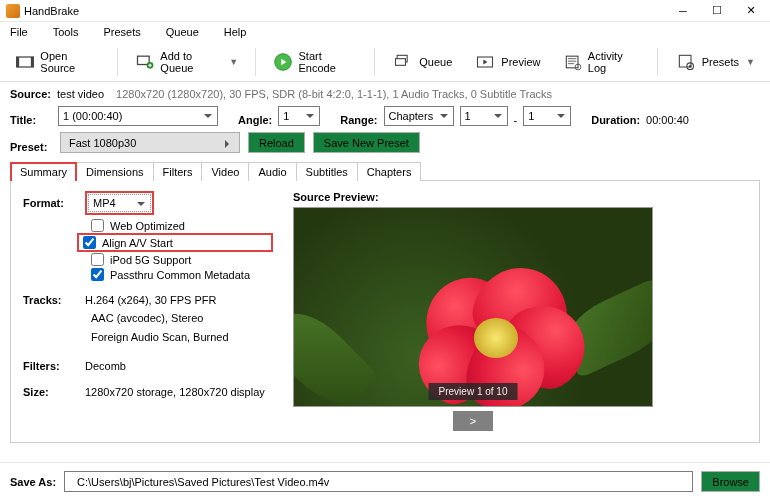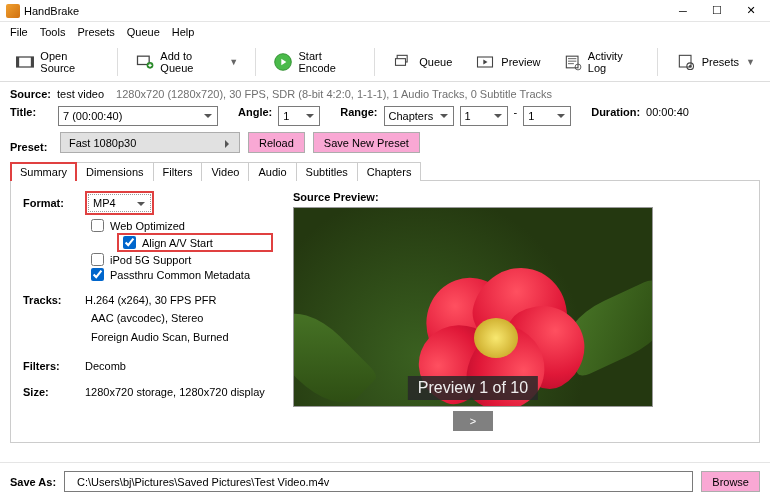--- a/index.html
+++ b/index.html
@@ -2,66 +2,66 @@
 <html><head>
 <meta charset="utf-8">
 <style>
   * { box-sizing: border-box; margin: 0; padding: 0; font-family: "Segoe UI", Tahoma, sans-serif; font-size: 11px; }
   body { background: #fff; color: #000; width: 770px; height: 500px; overflow: hidden; }
   .titlebar { height: 22px; display: flex; align-items: center; padding: 0 2px; border-bottom: 1px solid #e5e5e5; }
   .titlebar .appicon { width: 14px; height: 14px; margin: 0 4px; background: linear-gradient(135deg,#f0a030,#d07010); border-radius:2px; }
   .titlebar .title { flex: 1; font-size: 11px; }
   .winbtns { display: flex; }
   .winbtn { width: 34px; height: 22px; display:flex; align-items:center; justify-content:center; font-size:11px; }
-  .menubar { height: 20px; display: flex; align-items: center; padding: 0 4px; gap:0; }
+  .menubar { height: 20px; display: flex; align-items: center; padding: 0 4px; gap:13px; }
   .menubar span { padding: 2px 6px; cursor:default; }
   .toolbar { height: 40px; display:flex; align-items:center; padding: 0 6px; border-bottom:1px solid #ddd; gap:4px; }
   .tbtn { display:flex; align-items:center; gap:5px; padding: 4px 8px; border:1px solid transparent; border-radius:2px; }
   .ticon { width:22px; height:22px; display:inline-flex; align-items:center; justify-content:center; }
   .ticon svg { width:20px; height:20px; }
   .drop { font-size:9px; color:#666; margin-left:2px; }
   .sep { width:1px; height:28px; background:#ddd; margin:0 4px; }
   .content { padding: 6px 10px 4px 10px; }
-  .row { display:flex; align-items:flex-start; gap:6px; margin-bottom:6px; }
+  .row { display:flex; align-items:flex-end; gap:6px; margin-bottom:6px; }
   .label { font-size:11px; color:#000; }
   .bold { font-weight:600; }
   .muted { color:#707070; }
   .select { border:1px solid #7a7a7a; background:#fff; height:20px; padding:0 18px 0 4px; position:relative; display:inline-flex; align-items:center; min-width:40px; }
   .select::after { content:""; position:absolute; right:5px; top:7px; border:4px solid transparent; border-top-color:#555; }
-  .btn { border:1px solid #adadad; background:#f9a8d4; padding:2px 10px; height:21px; display:inline-flex; align-items:center; }
+  .btn { border:1px solid #adadad; background:#15803d; padding:2px 10px; height:21px; display:inline-flex; align-items:center; }
   .presetbar { display:flex; align-items:flex-end; gap:8px; margin-bottom:8px; }
   .presetbox { flex: 0 0 180px; border:1px solid #adadad; background:#e1e1e1; height:21px; display:flex; align-items:center; padding:0 20px 0 8px; position:relative; }
   .presetbox::after { content:""; position:absolute; right:6px; top:7px; border:4px solid transparent; border-left-color:#555; }
   .tabs { display:flex; border-bottom:1px solid #ccc; }
   .tab { border:1px solid #ccc; border-bottom:none; padding:3px 9px; background:#fff; margin-right:-1px; position:relative; top:1px; }
   .tab.active { border-color:#e04040; border-width:2px 2px 0 2px; background:#fff; z-index:2; padding:2px 8px; }
   .tabbody { border:1px solid #ccc; border-top:none; padding:10px 10px 10px 12px; display:flex; gap:20px; height:262px; }
   .leftcol { width:250px; }
   .frow { display:flex; align-items:center; margin-bottom:3px; }
   .flabel { width:62px; font-weight:600; }
   .formatsel { border:2px solid #e04040; padding:1px; }
   .formatsel .select { border:1px dotted #999; height:18px; width:63px; }
   .chk { display:flex; align-items:center; gap:6px; margin-left:68px; padding:1px 0; }
   .chk input { width:13px; height:13px; accent-color:#0066cc; }
-  .hl { border:2px solid #e04040; padding:0 2px; margin-left:94px; }
+  .hl { border:2px solid #e04040; padding:0 2px; margin-left:54px; }
   .tracks { margin-left:68px; line-height:1.7; }
   .rightcol { flex:1; position:relative; }
   .preview { width:360px; height:200px; background:#2a4a1a; position:relative; overflow:hidden; border:1px solid #999; }
   .flower-bg { position:absolute; inset:0; background: radial-gradient(circle at 35% 75%, #3a6020 0%, #243810 60%); }
   .petal { position:absolute; border-radius:50% 50% 50% 50% / 60% 60% 40% 40%; background: radial-gradient(ellipse at 40% 30%, #ff5060 0%, #e01838 60%, #b00828 100%); }
   .p1{width:90px;height:80px;left:130px;top:70px;transform:rotate(-20deg);}
   .p2{width:95px;height:85px;left:180px;top:60px;transform:rotate(15deg);}
   .p3{width:85px;height:75px;left:210px;top:100px;transform:rotate(60deg);}
   .p4{width:80px;height:70px;left:120px;top:120px;transform:rotate(-70deg);}
   .p5{width:85px;height:75px;left:170px;top:125px;transform:rotate(120deg);}
   .center{position:absolute;width:44px;height:40px;left:180px;top:110px;border-radius:50%;background:radial-gradient(circle,#f8e870 0%,#d0b030 70%);}
   .leaf{position:absolute;width:110px;height:60px;border-radius:50% 10% 50% 10%;background:linear-gradient(135deg,#4a7828,#2a4810);}
   .l1{right:-20px;top:90px;transform:rotate(-25deg);}
   .l2{left:-30px;top:120px;transform:rotate(45deg);}
-  .hud{position:absolute;bottom:6px;left:50%;transform:translateX(-50%);background:rgba(40,40,40,0.85);color:#eee;padding:3px 10px;font-size:16px;}
+  .hud{position:absolute;bottom:6px;left:50%;transform:translateX(-50%);background:rgba(40,40,40,0.85);color:#eee;padding:3px 10px;font-size:10px;}
   .nextbtn{position:absolute;left:50%;transform:translateX(-50%);bottom:6px;width:40px;height:20px;background:#808080;color:#fff;display:flex;align-items:center;justify-content:center;font-size:11px;}
   .saveas { display:flex; align-items:center; gap:8px; padding:8px 10px; border-top:1px solid #e5e5e5; position:absolute; bottom:0; left:0; right:0; }
   .saveas input { flex:1; border:1px solid #7a7a7a; height:21px; padding:0 12px; }
 </style>
 </head>
 <body>
 
 <div class="titlebar">
   <div class="appicon"></div>
   <div class="title">HandBrake</div>
@@ -160,21 +160,21 @@
 
   <div class="row">
     <span class="label bold">Source:</span>
     <span class="label">test video</span>
     <span class="label muted" style="margin-left:6px">1280x720 (1280x720), 30 FPS, SDR (8-bit 4:2:0, 1-1-1), 1 Audio Tracks, 0 Subtitle Tracks</span>
   </div>
 
   <div class="row">
     <span class="label bold" style="width:42px">Title:</span>
     <div class="select" style="width:160px">
-        <span>7  (00:00:40)</span>
+        <span>1  (00:00:40)</span>
       </div>
     <span class="label bold" style="margin-left:14px">Angle:</span>
     <div class="select" style="width:42px">
         <span>1</span>
       </div>
     <span class="label bold" style="margin-left:14px">Range:</span>
     <div class="select" style="width:70px">
         <span>Chapters</span>
       </div>
     <div class="select" style="width:48px">

